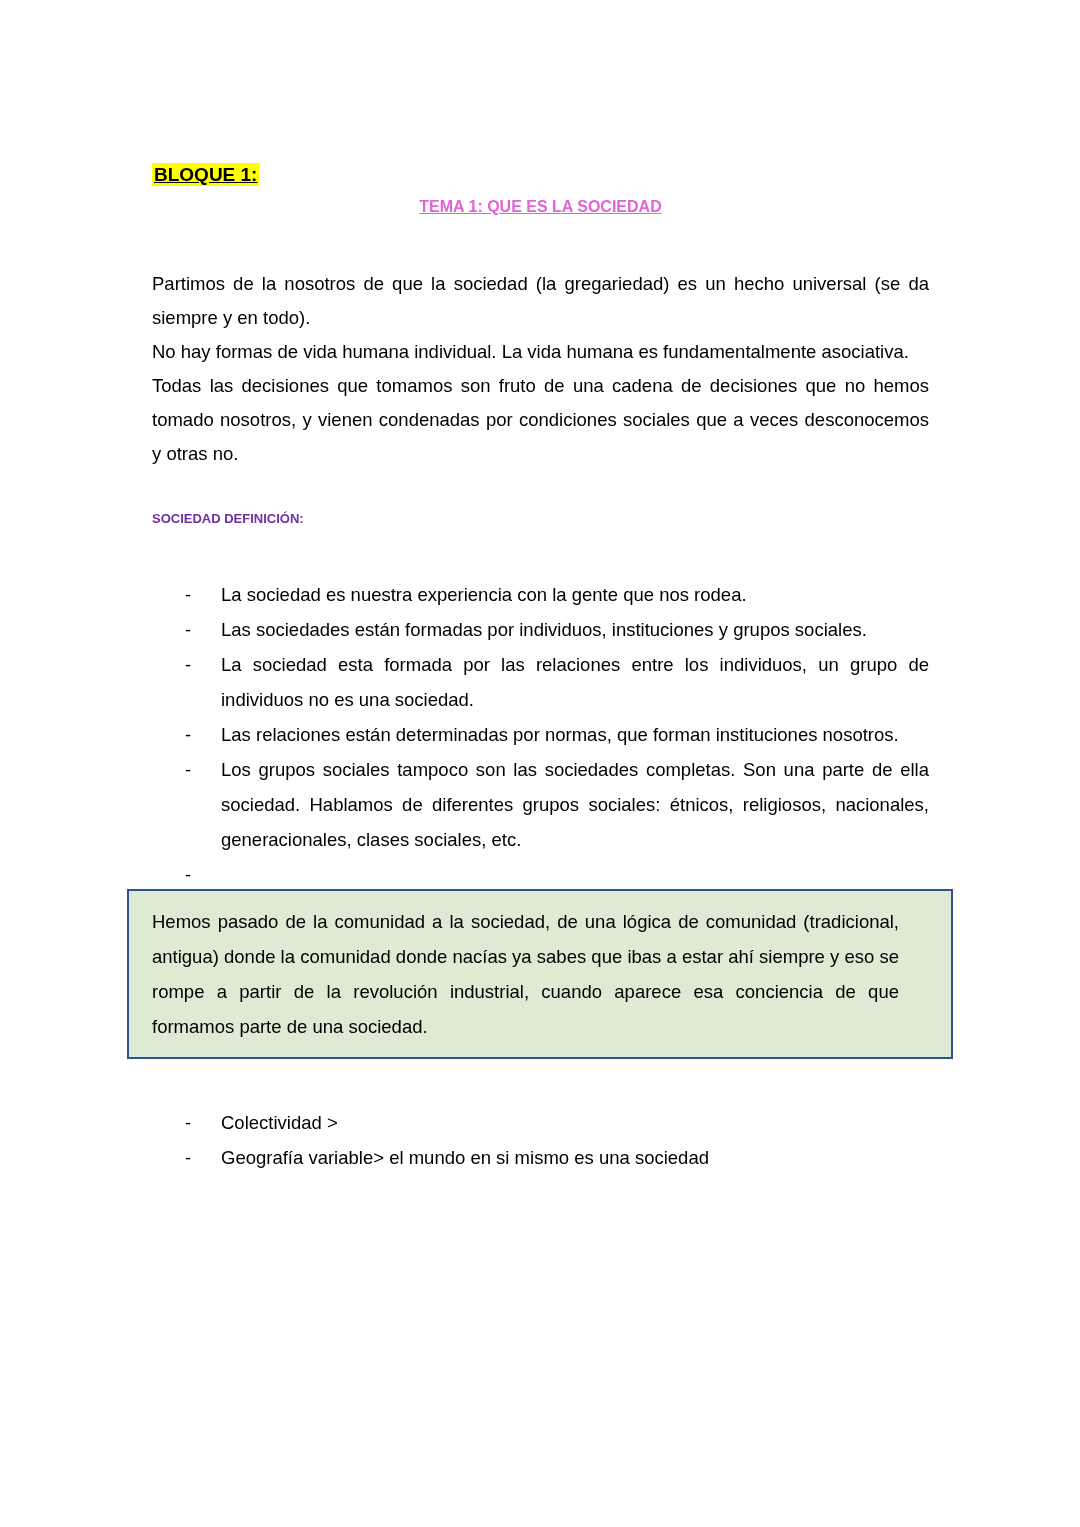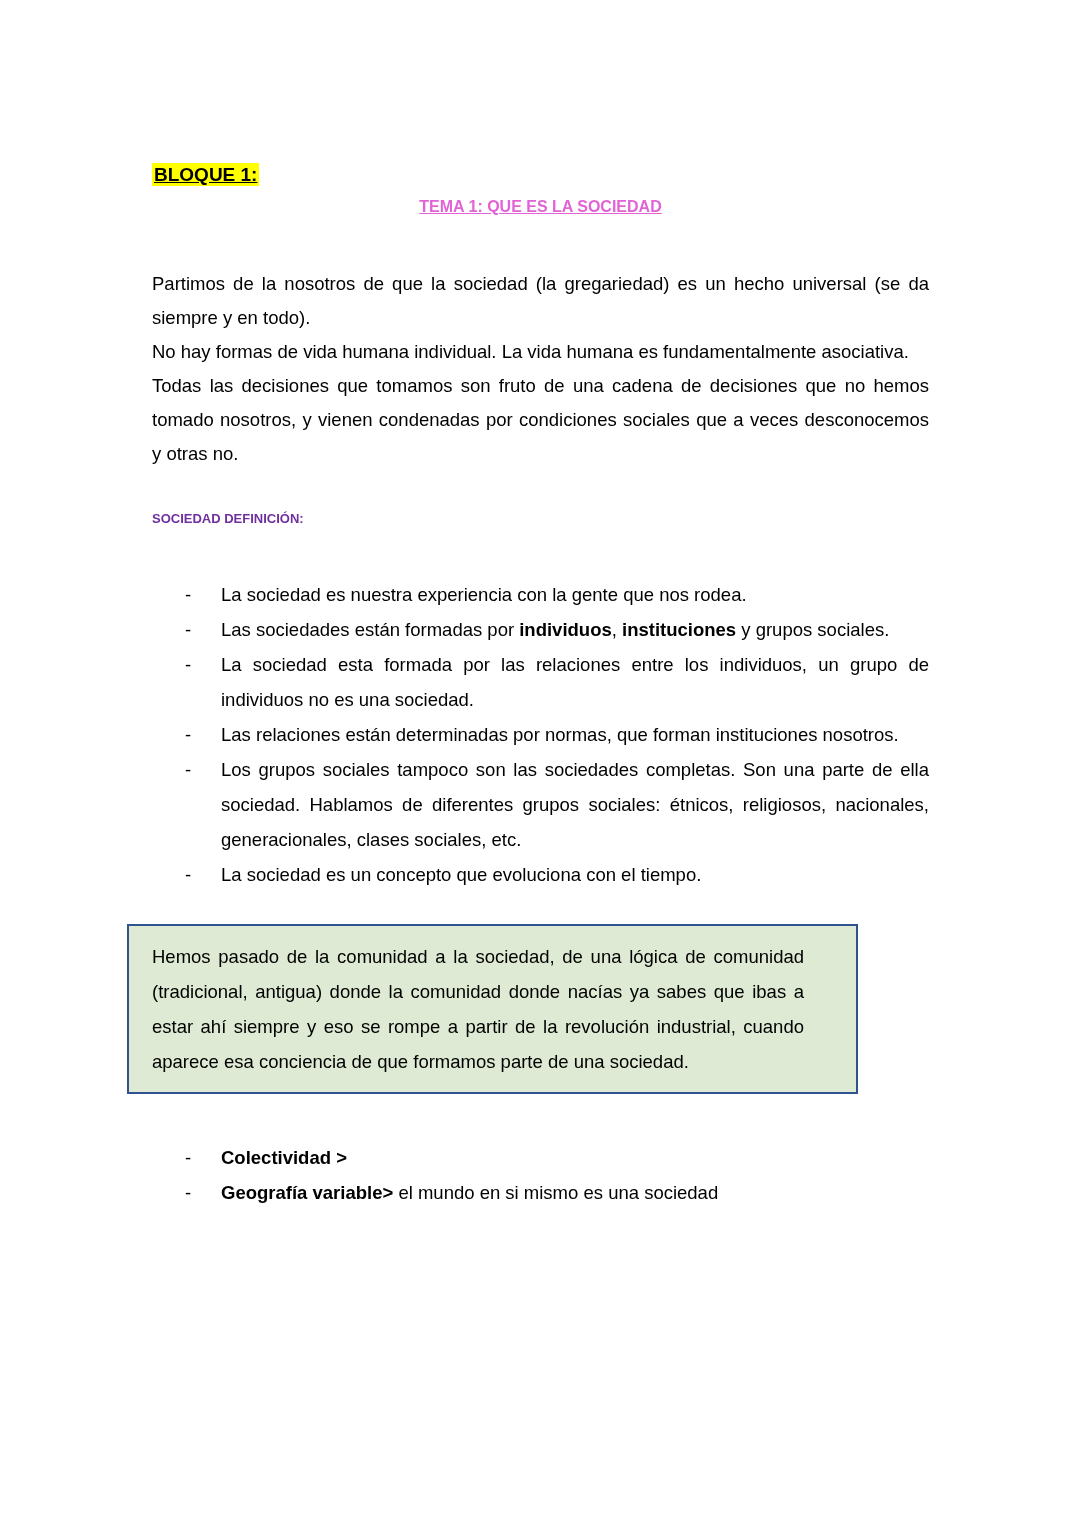--- a/index.html
+++ b/index.html
@@ -71,31 +71,31 @@
     margin: 0;
   }
   ul.dash-list .dash {
     position: absolute;
     left: 33px;
     top: 0;
   }
   .note-box {
     box-sizing: border-box;
     margin: 32px -61px 0 -25px;
-    width: 731px;
+    width: 826px;
     background: #DEEAD3;
     border: 2px solid #30528F;
     padding: 13px 52px 13px 23px;
   }
   .note-box p {
     margin: 0;
     text-align: justify;
     line-height: 35px;
   }
-  .seg-bold { font-weight: bold; }
+  .seg-bold { font-weight: normal; }
 </style>
 </head>
 <body>
 
 <div class="page">
   <div class="content">
 
     <p class="bloque-line"><span class="hl-yellow">BLOQUE 1:</span></p>
 
     <h1 class="doc-title">TEMA 1: QUE ES LA SOCIEDAD</h1>
@@ -107,21 +107,21 @@
     </div>
 
     <h2 class="purple-heading">SOCIEDAD DEFINICIÓN:</h2>
 
     <ul class="dash-list">
       <li><span class="dash">-</span><span><span>La sociedad es nuestra experiencia con la gente que nos rodea.</span></span></li>
       <li><span class="dash">-</span><span><span>Las sociedades están formadas por </span><span class="seg-bold">individuos</span><span>, </span><span class="seg-bold">instituciones</span><span> y grupos sociales.</span></span></li>
       <li><span class="dash">-</span><span><span>La sociedad esta formada por las relaciones entre los individuos, un grupo de individuos no es una sociedad.</span></span></li>
       <li><span class="dash">-</span><span><span>Las relaciones están determinadas por normas, que forman instituciones nosotros.</span></span></li>
       <li><span class="dash">-</span><span><span>Los grupos sociales tampoco son las sociedades completas. Son una parte de ella sociedad. Hablamos de diferentes grupos sociales: étnicos, religiosos, nacionales, generacionales, clases sociales, etc.</span></span></li>
-      <li><span class="dash">-</span><span><span>La sociedad es un concepto que evoluciona con el tiempo.</span></span></li>
+      <li><span class="dash">-</span></li>
     </ul>
 
     <div class="note-box">
       <p>Hemos pasado de la comunidad a la sociedad, de una lógica de comunidad (tradicional, antigua) donde la comunidad donde nacías ya sabes que ibas a estar ahí siempre y eso se rompe a partir de la revolución industrial, cuando aparece esa conciencia de que formamos parte de una sociedad.</p>
     </div>
 
 
     <ul class="dash-list">
       <li><span class="dash">-</span><span><span class="seg-bold">Colectividad &gt;</span></span></li>
       <li><span class="dash">-</span><span><span class="seg-bold">Geografía variable&gt;</span><span> el mundo en si mismo es una sociedad</span></span></li>

